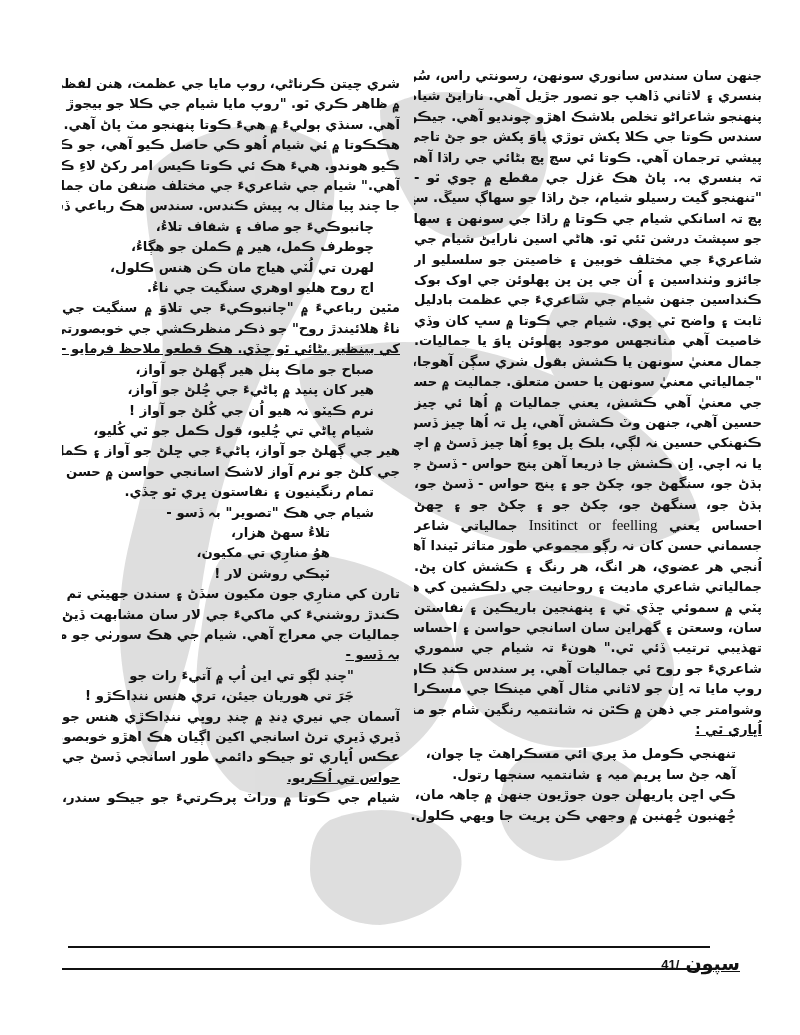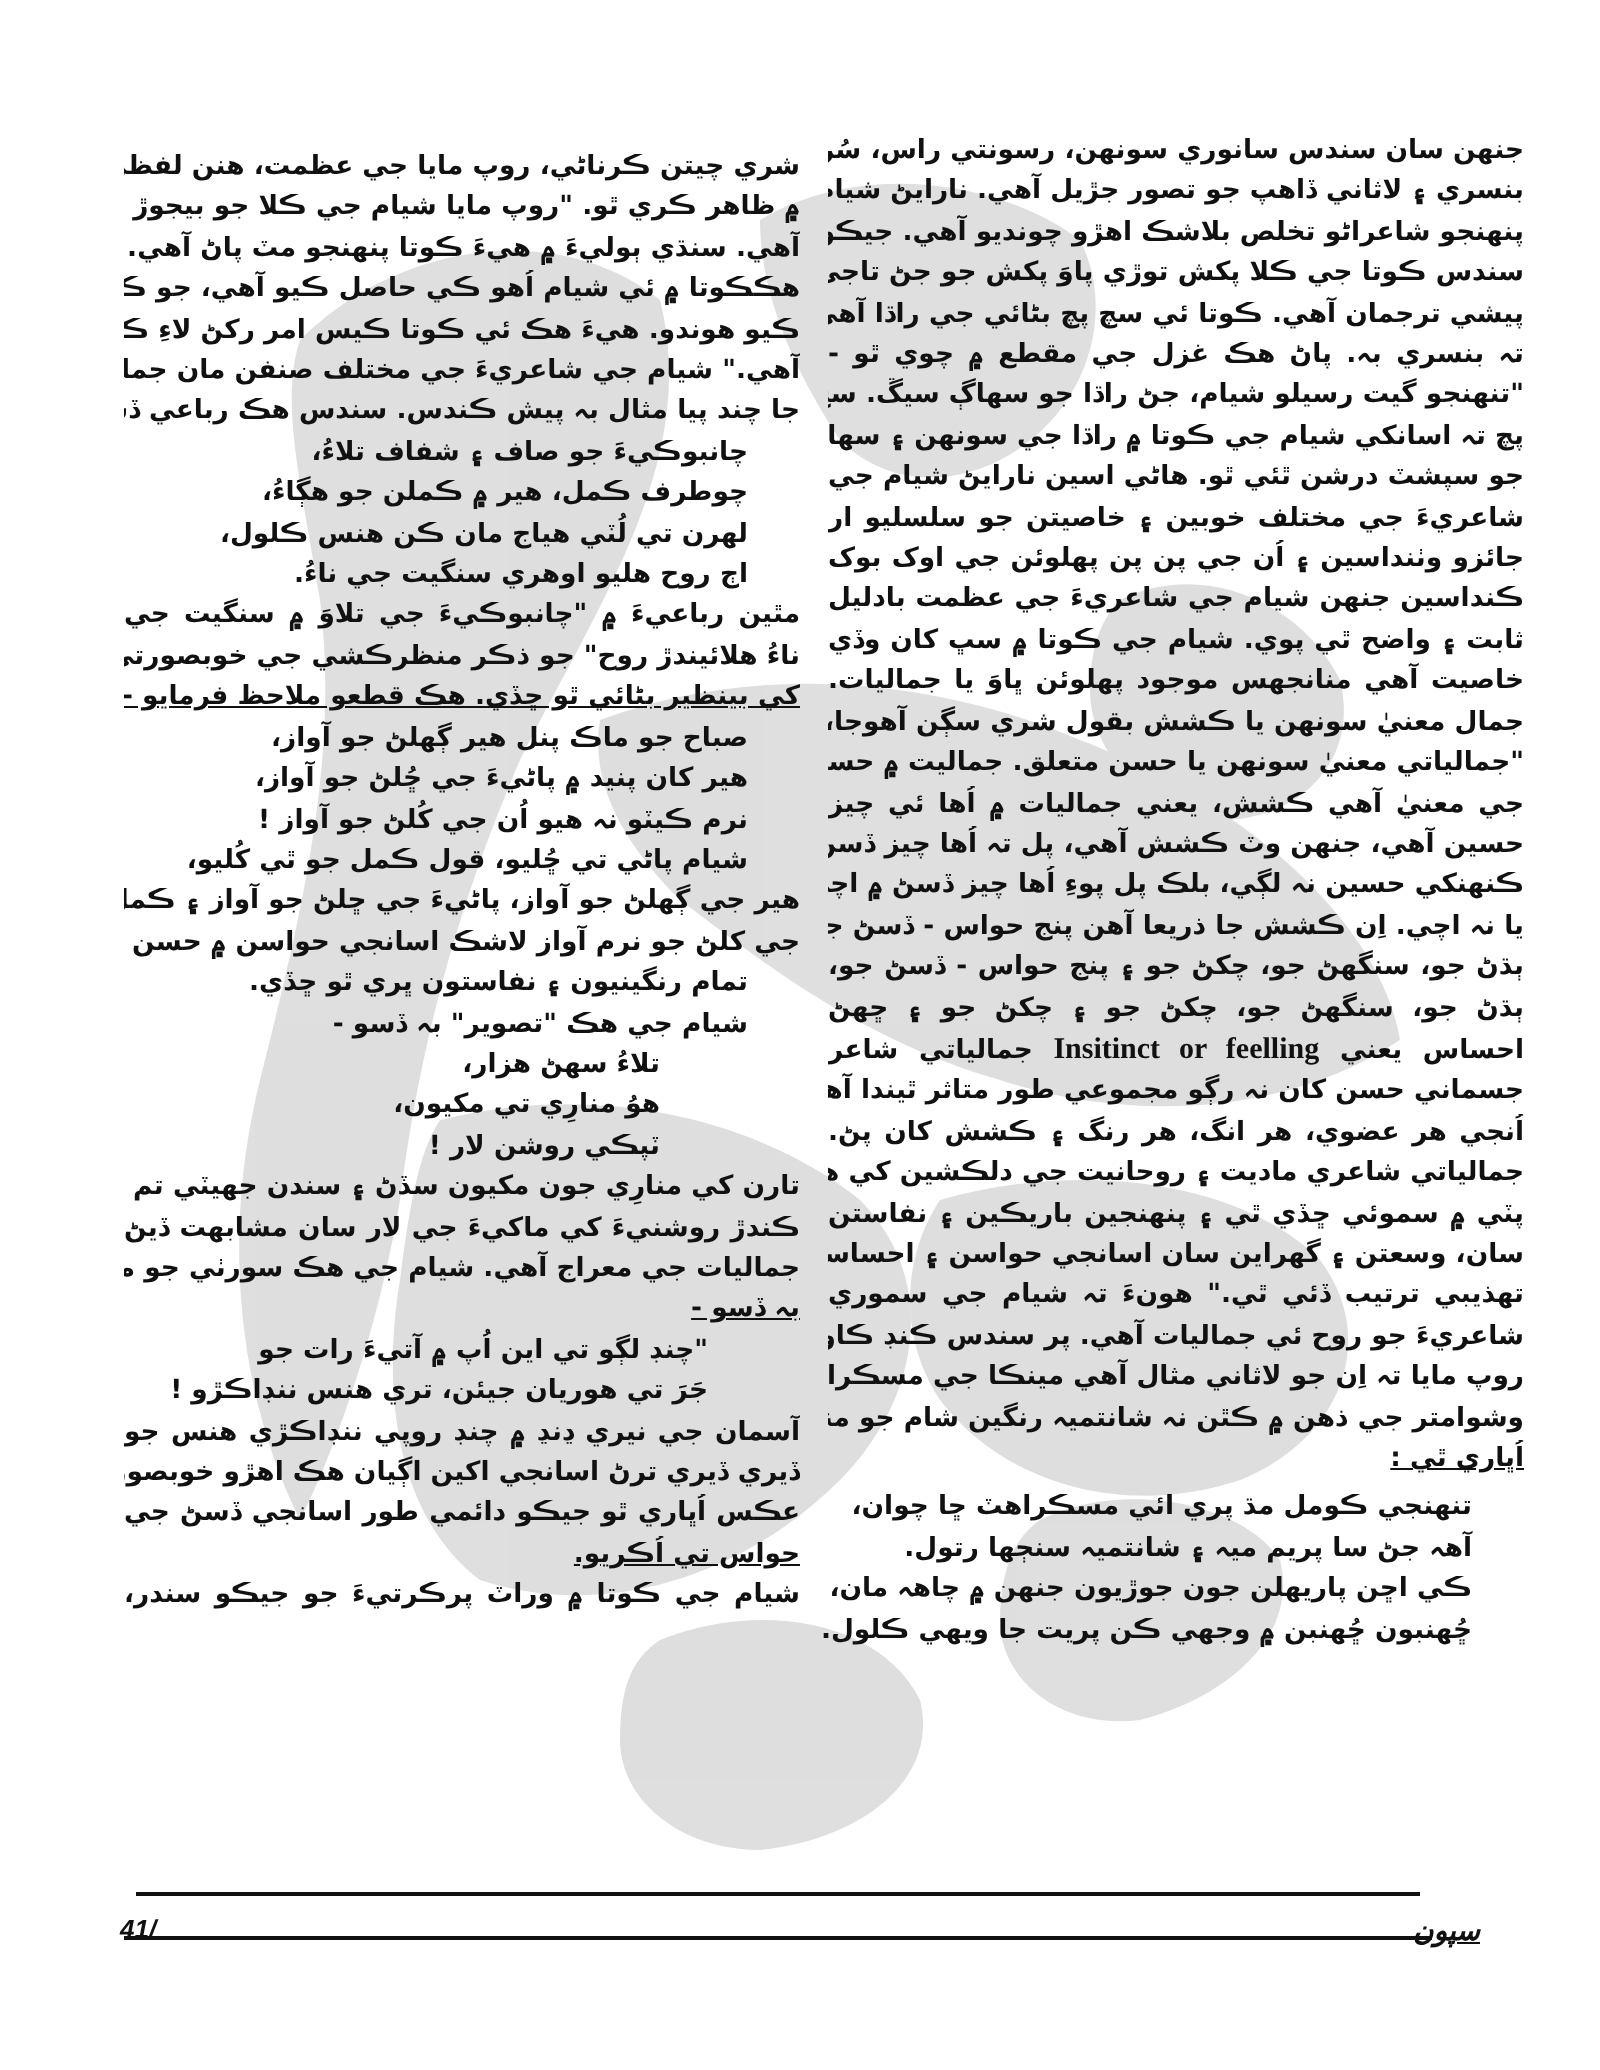--- a/index.html
+++ b/index.html
@@ -13,27 +13,27 @@
     position:absolute; top:0; direction:rtl; text-align:justify;
     font-size:13.2px; line-height:20.4px; font-weight:bold;
   }
   .col-right { right:0; width:348px; }
   .col-left { left:0; width:338px; }
   .col .line { display:block; white-space:nowrap; overflow:hidden; text-align-last:justify; }
   .col .verse { display:block; white-space:nowrap; text-align:right; padding-right:26px; text-align-last:right; }
   .col .verse.deep { padding-right:70px; }
   .col .verse.mid { padding-right:46px; }
   .col .last { text-align-last:right;text-decoration:underline; }
-  .latin { font-family:"Liberation Serif", serif; font-weight:bold; font-size:15px; }
+  .latin { font-family:"Liberation Serif", serif; font-weight:normal; font-size:15px; }
   .footer-rule { position:absolute; height:2px; background:#111; z-index:1; }
   .footer {
     position:absolute; left:60px; width:680px; top:945px; height:24px; z-index:1;
-    display:flex; justify-content:space-between; align-items:flex-end; gap:6px;font-style:italic;
+    display:flex; justify-content:flex-end; align-items:flex-end; gap:6px;
   }
-  .mag-name { font-size:14px; font-weight:bold; direction:rtl; text-decoration:underline; }
+  .mag-name { font-size:19px; font-weight:bold; direction:rtl; text-decoration:underline; }
   .page-num { font-family:"Liberation Sans", sans-serif; font-size:13px; font-weight:bold; margin-bottom:2px; }
 </style>
 </head>
 <body>
 
 <svg class="watermark" viewBox="0 0 800 1035" xmlns="http://www.w3.org/2000/svg">
   <g fill="#d9d9d9" opacity="0.85">
     <path d="M150 170 C200 120 280 110 330 150 C350 230 300 300 260 380 C230 450 210 520 200 600 C190 660 170 720 150 760 C120 700 110 620 130 540 C150 460 170 380 160 300 C150 240 140 200 150 170 Z"></path>
     <path d="M380 110 C430 80 500 90 540 120 C560 160 540 210 500 230 C470 245 440 240 420 220 C400 190 380 150 380 110 Z"></path>
     <path d="M300 360 C380 330 470 340 540 370 C620 400 690 460 700 520 C640 560 560 560 500 540 C430 520 380 480 340 450 C310 420 295 390 300 360 Z"></path>

